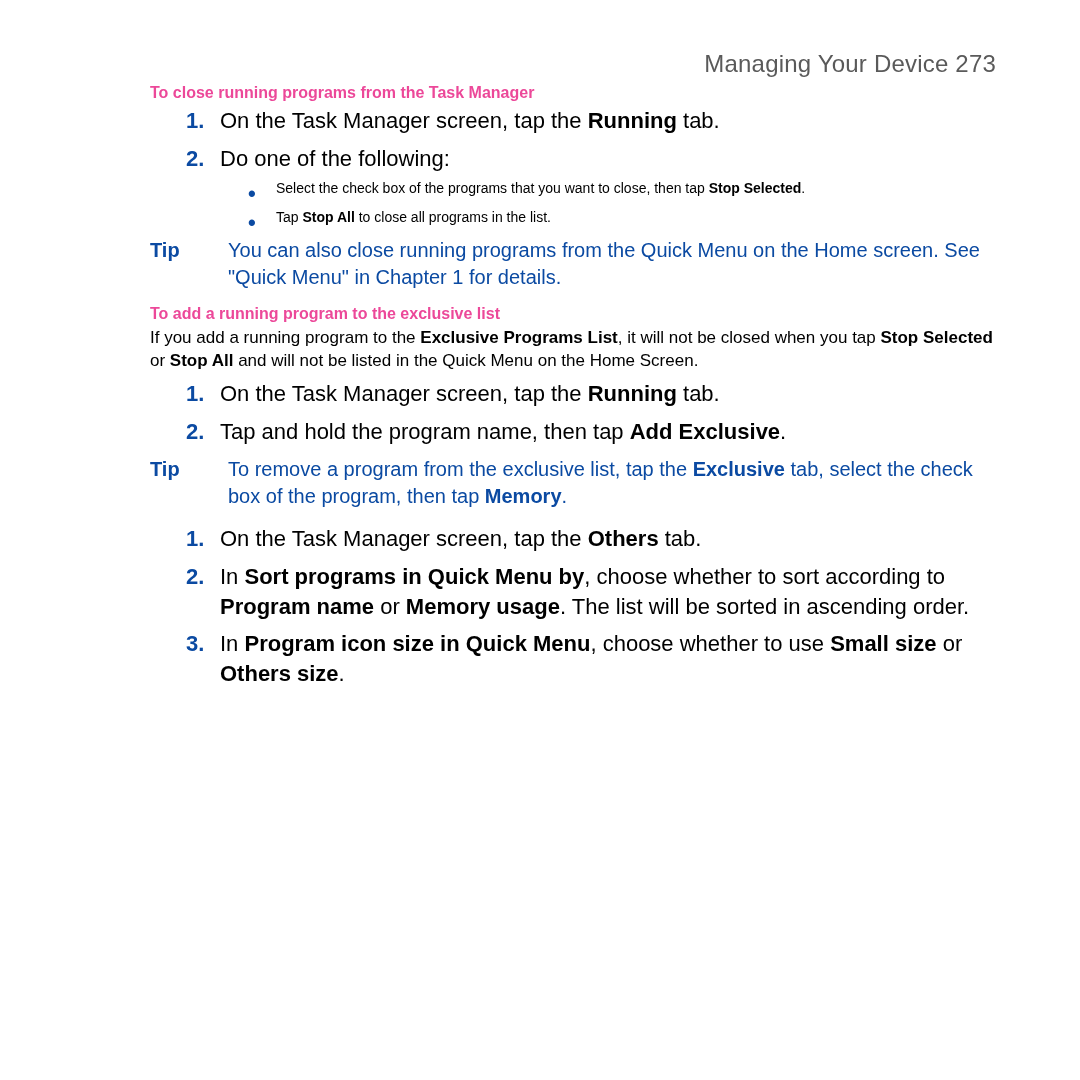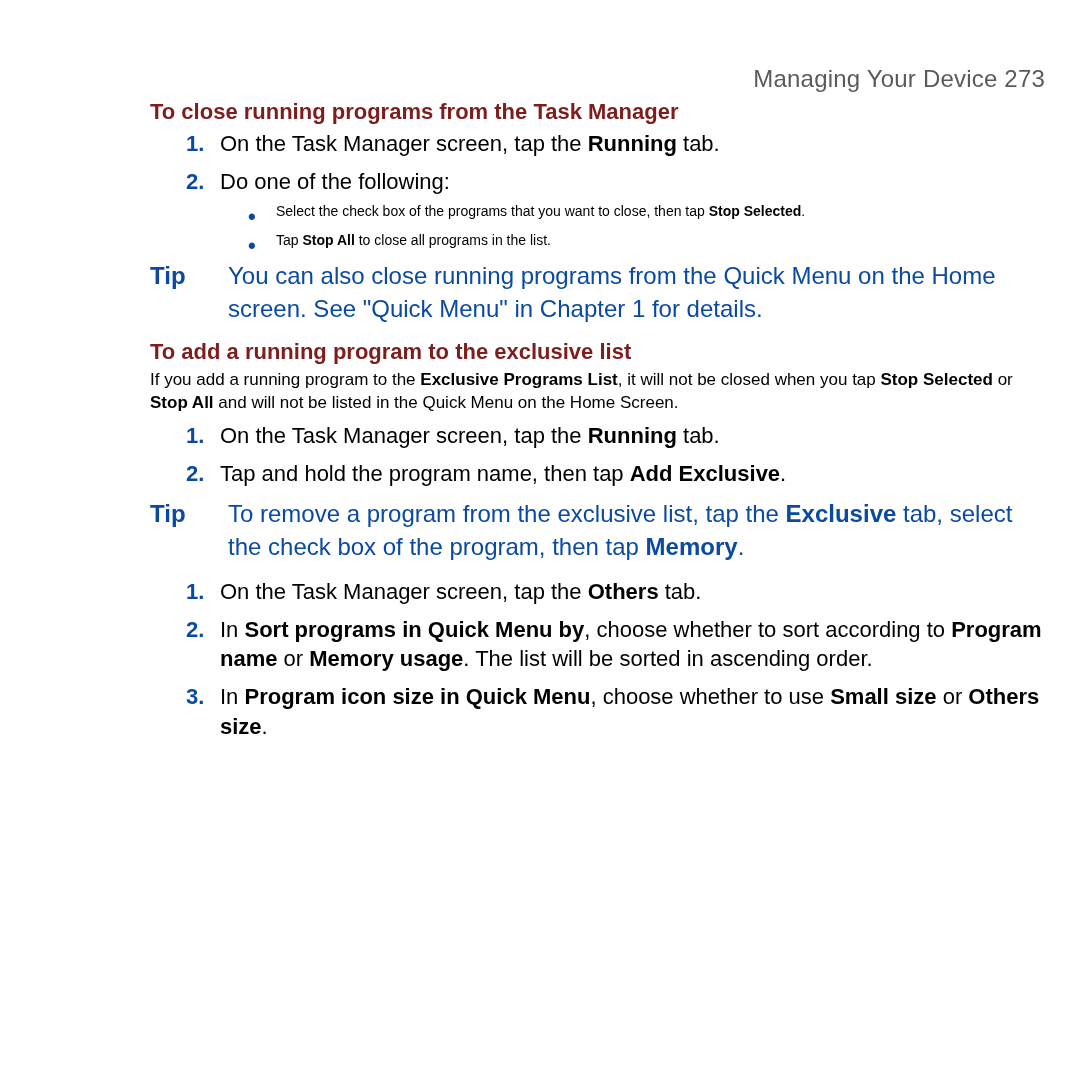--- a/index.html
+++ b/index.html
@@ -9,34 +9,33 @@
     height: 1080px;
     background: #fff;
     font-family: "Segoe UI", "Myriad Pro", "Helvetica Neue", Arial, sans-serif;
     color: #000;
   }
   .page {
     position: relative;
     width: 1080px;
     height: 759px;
     box-sizing: border-box;
-    padding: 50px 35px 60px 150px;
-    margin-top: 15px;
+    padding: 50px 84px 60px 150px;
   }
   .running-header {
     text-align: right;
     color: #5a5a5a;
     font-size: 24px;
     margin-bottom: 6px;
     letter-spacing: 0.2px;
   }
   .section-title {
-    color: #7f1d1d;
+    color: #ec4899;
     font-weight: 700;
-    font-size: 22px;
+    font-size: 16px;
     margin: 12px 0 4px 0;
   }
   .section-title.first {
     margin-top: 0;
   }
   .body-text {
     font-size: 17px;
     line-height: 1.35;
     margin: 0 0 6px 0;
   }
@@ -78,21 +77,21 @@
     position: absolute;
     left: 28px;
     top: 0;
     color: #0b4aa2;
     font-weight: 700;
     font-size: 22px;
   }
   .tip-row {
     display: flex;
     margin: 10px 0 14px 0;
-    font-size: 24px;
+    font-size: 20px;
     line-height: 1.35;
     color: #0b4aa2;
   }
   .tip-label {
     font-weight: 700;
     flex: 0 0 78px;
   }
   .tip-body {
     flex: 1;
   }

